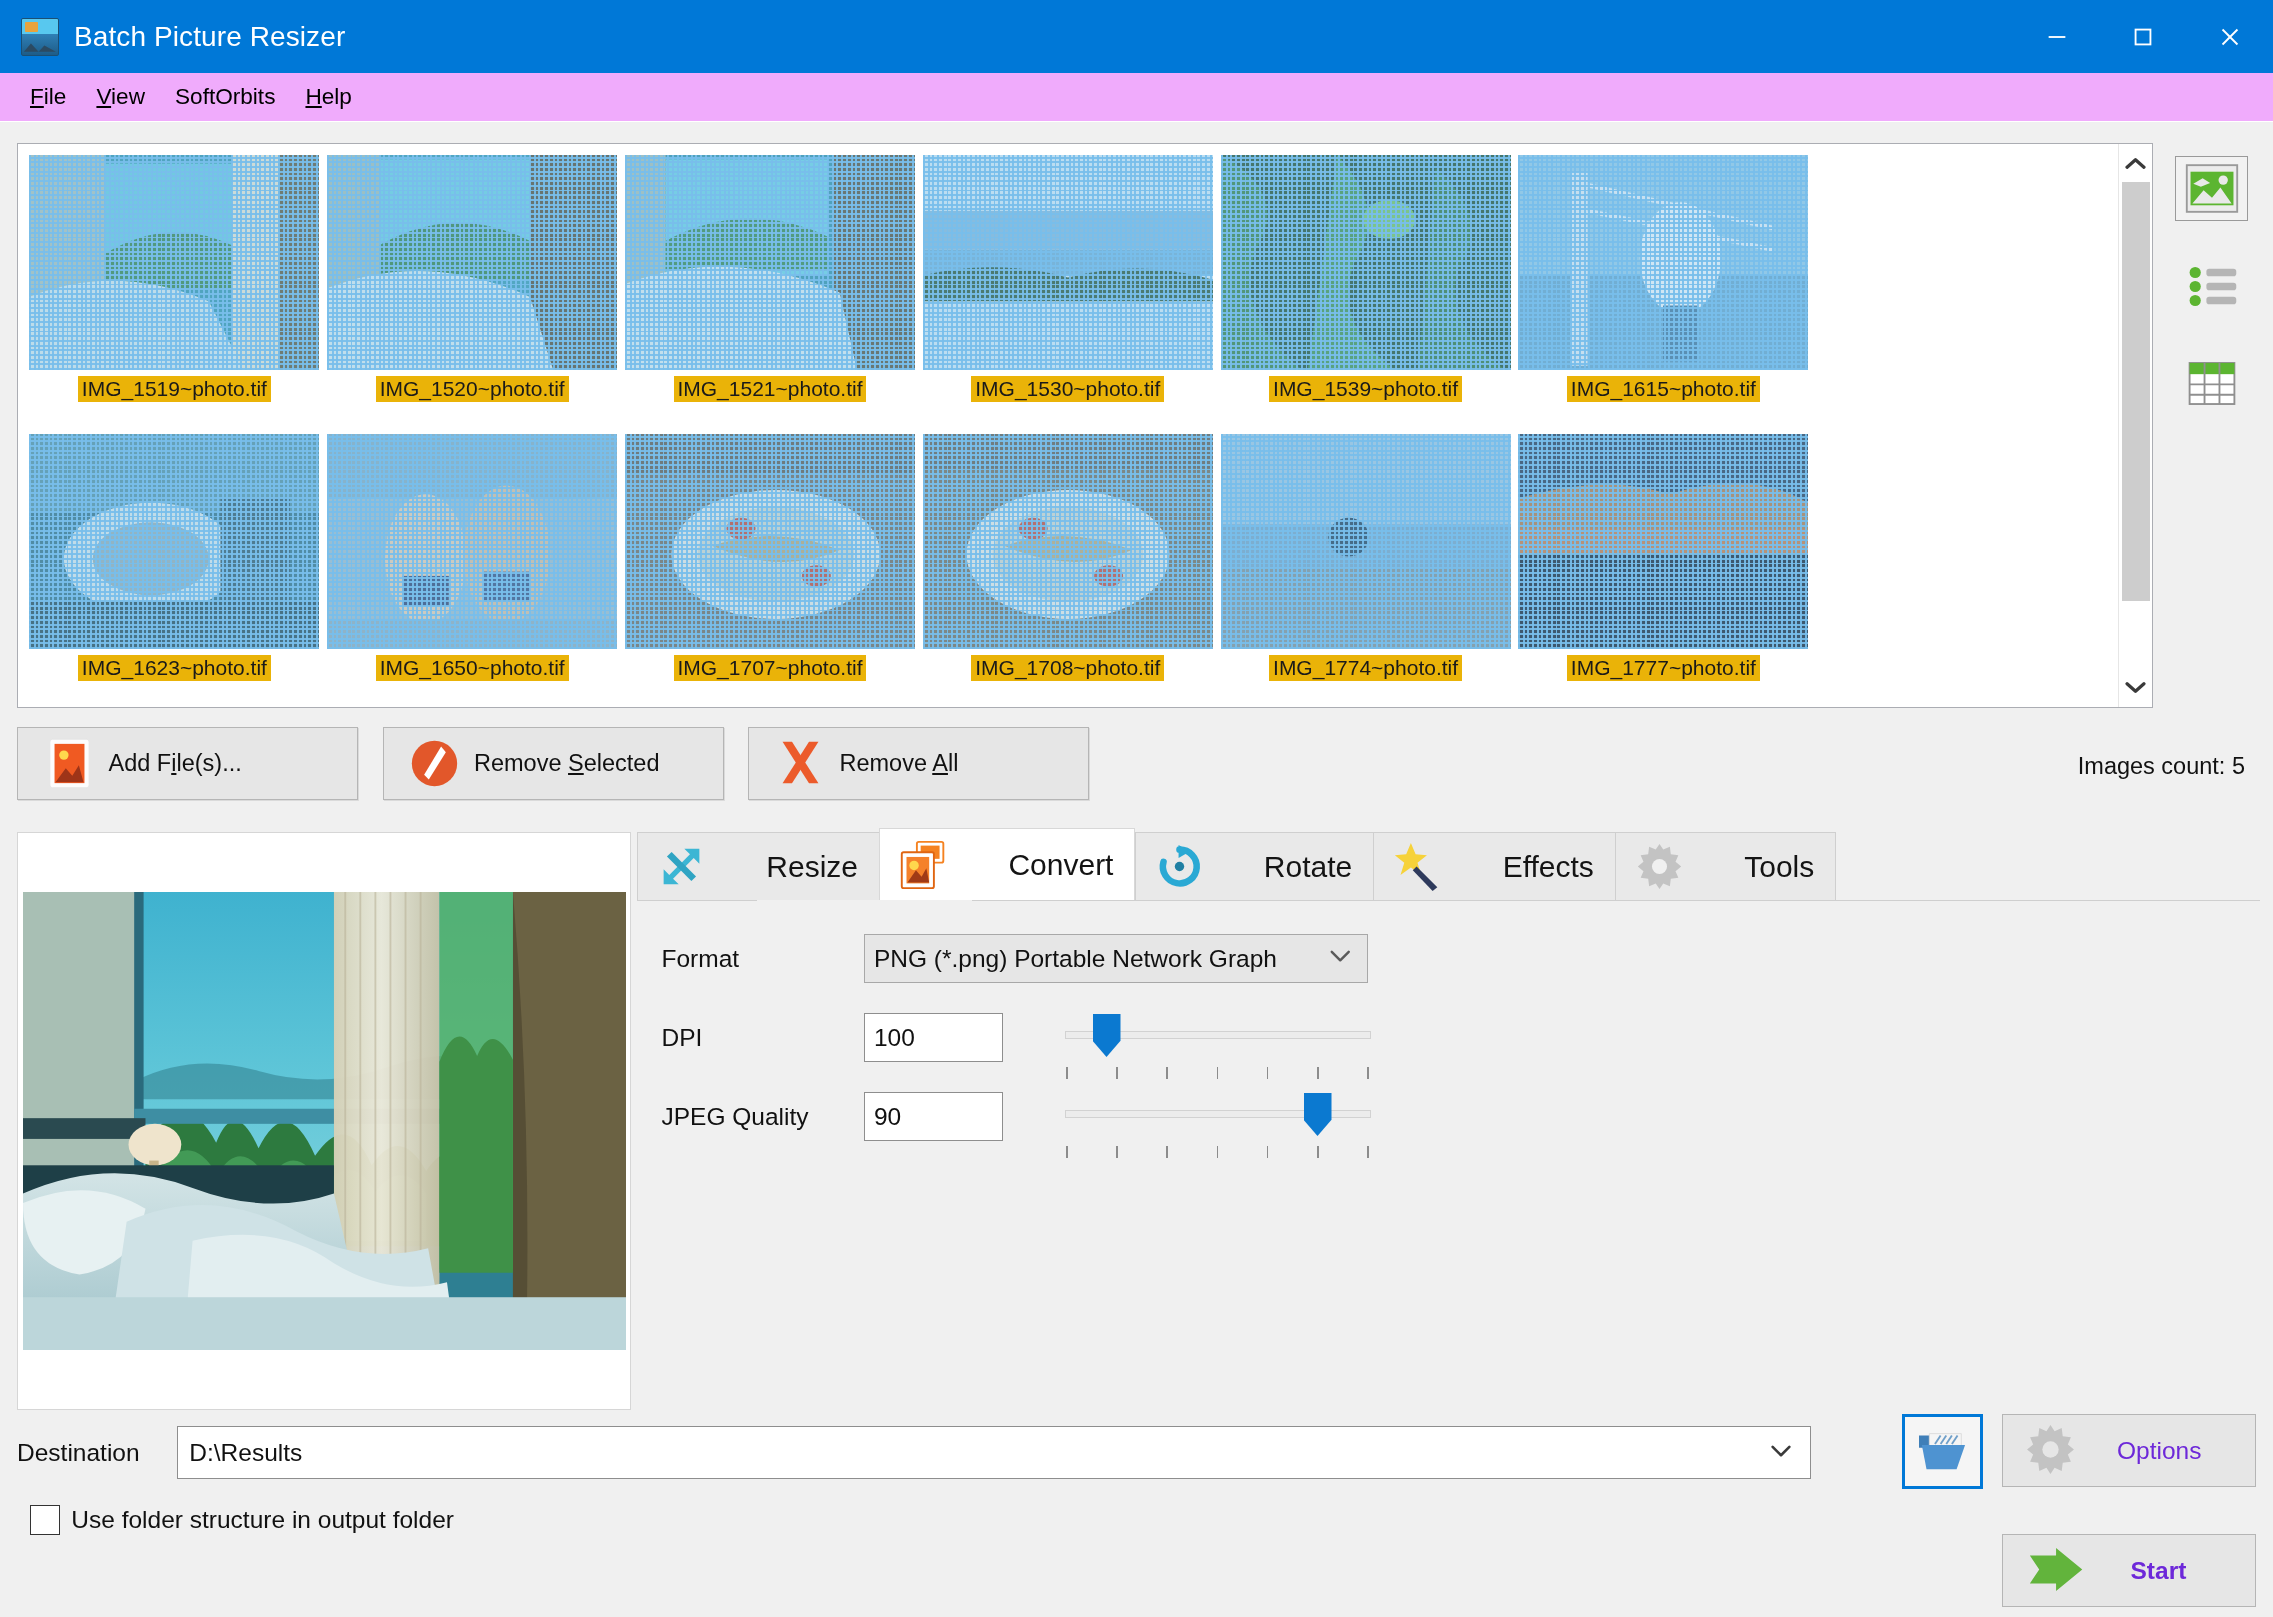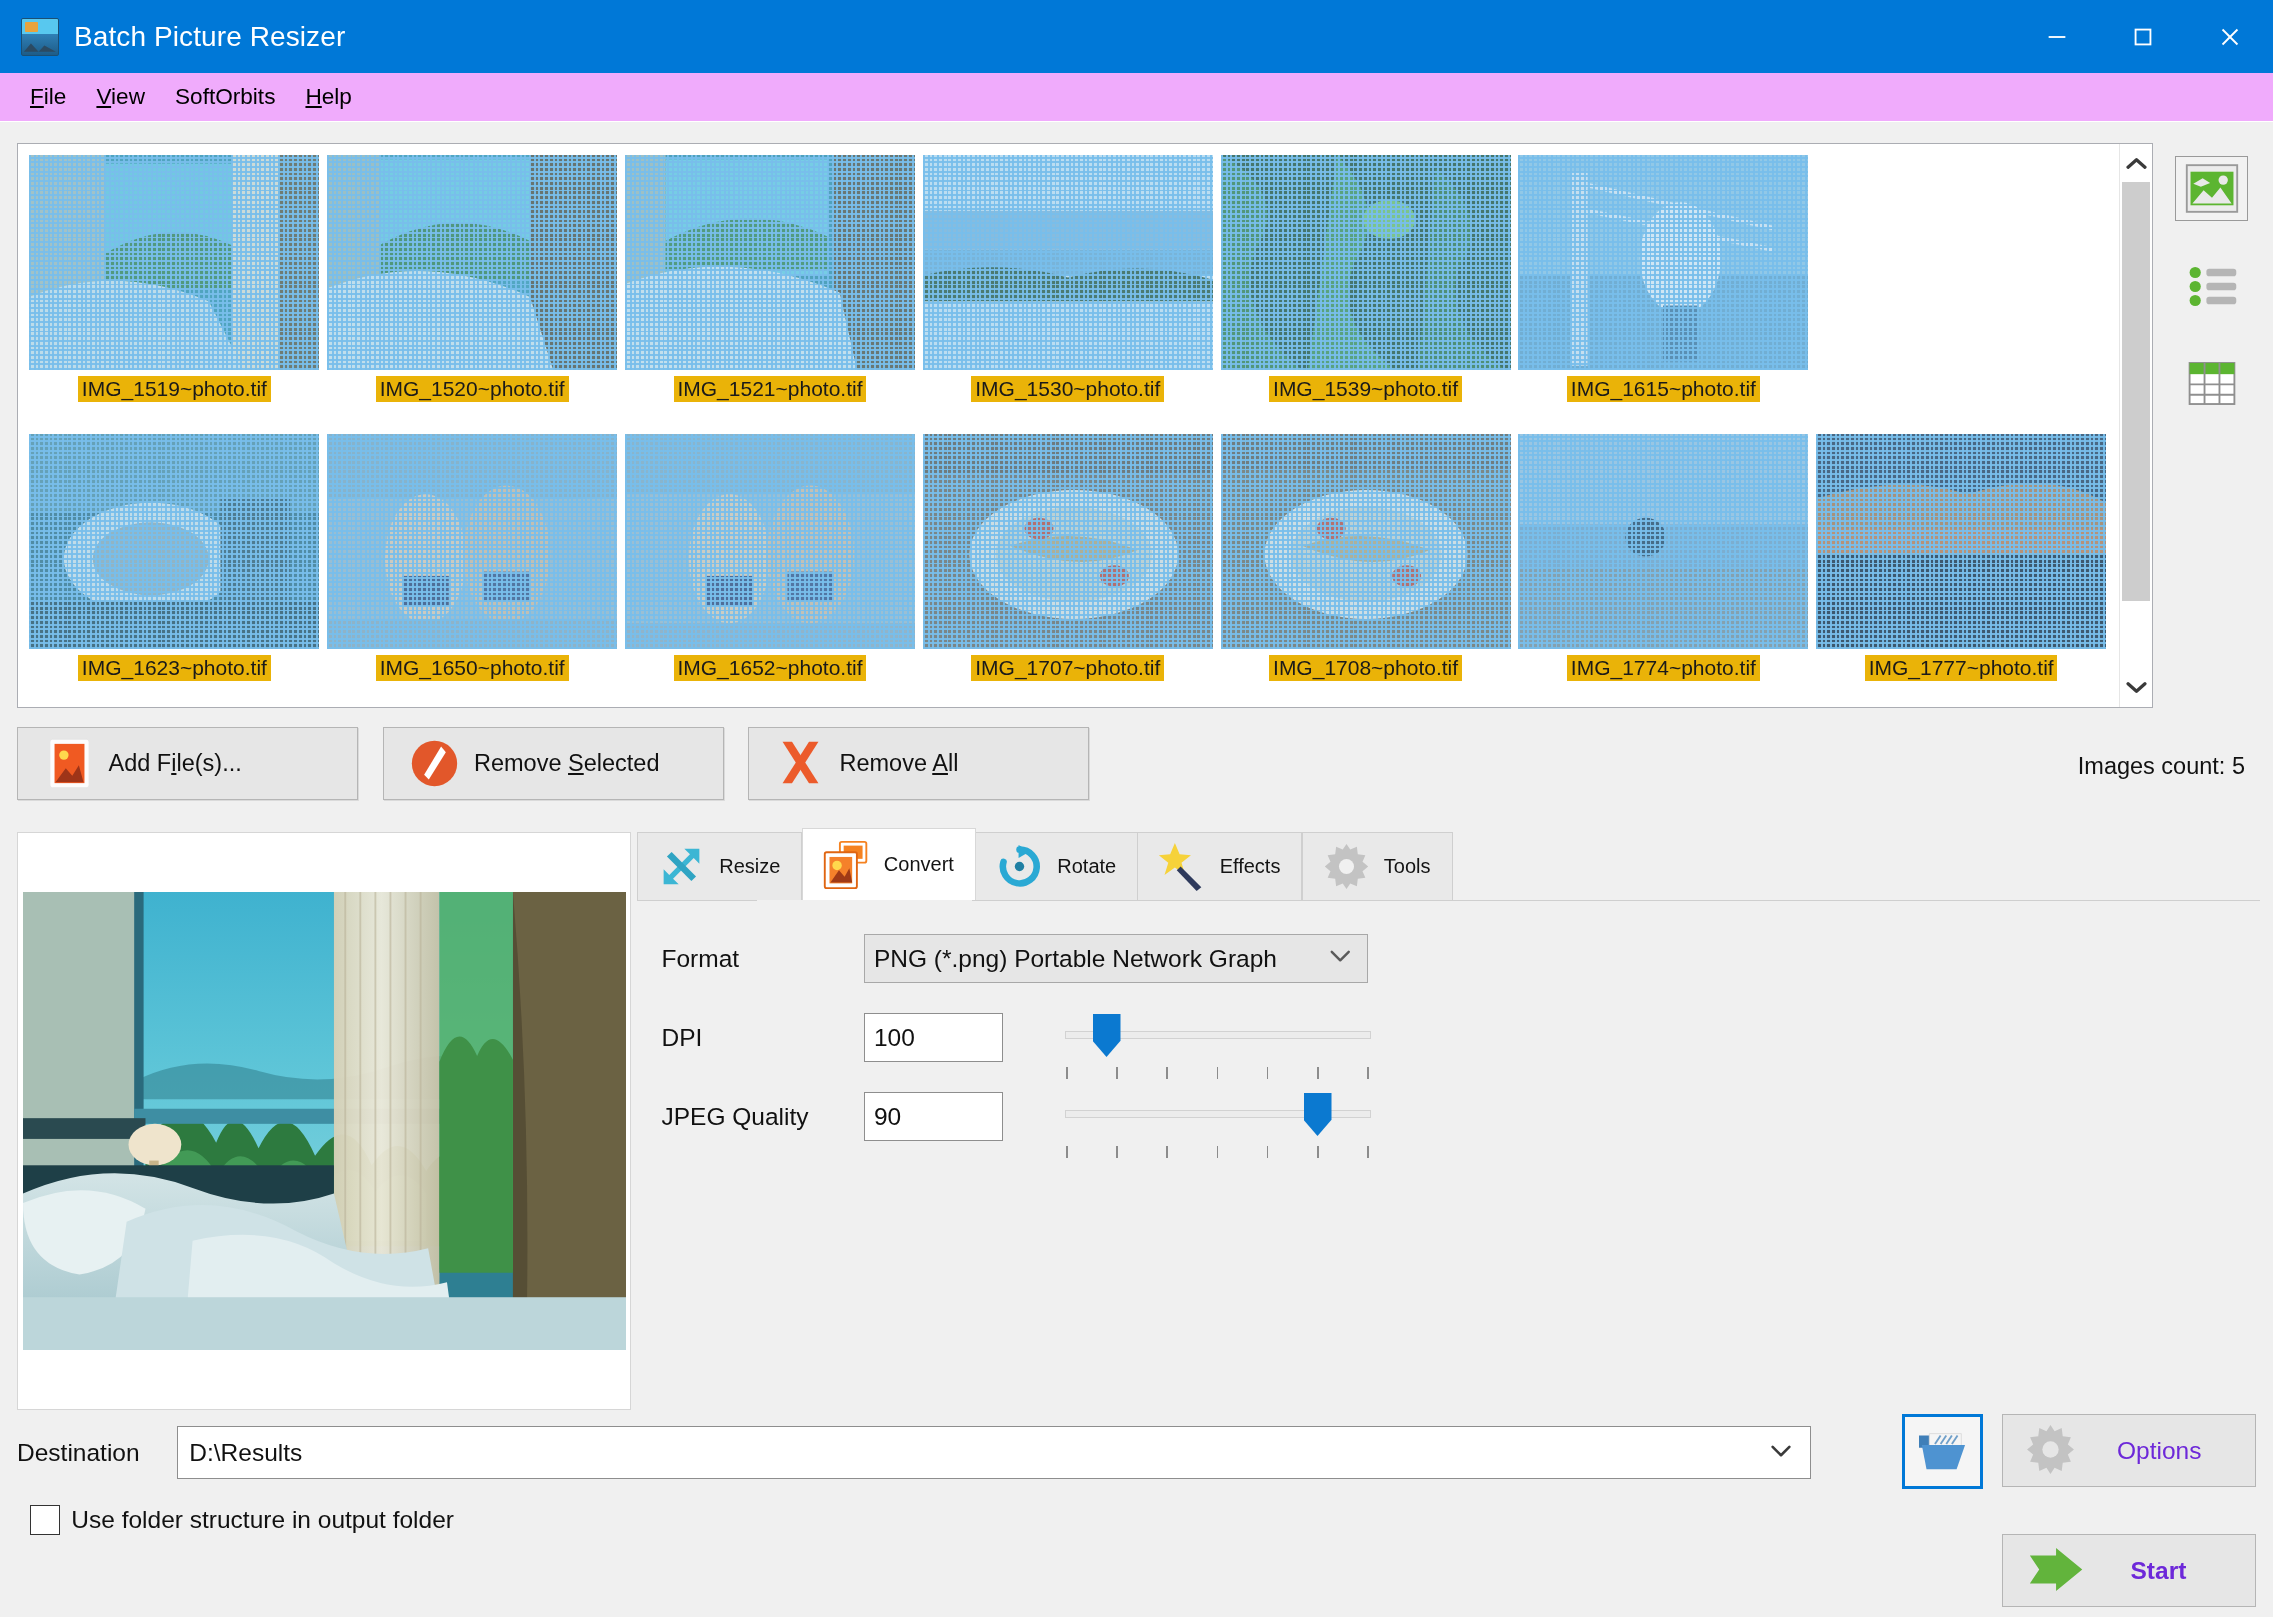--- a/index.html
+++ b/index.html
@@ -138,21 +138,21 @@
 
   
   #tabpanel { position:absolute; left:637px; top:832px; right:13px; height:576px; }
   #tabstrip { display:flex; height:68px; align-items:flex-end; }
   .tab {
     height:68px; display:flex; align-items:center; padding: 0 21px 0 17px;
     background:#e9e9e9; border:0.9px solid #cfcfcf; border-bottom:none;
     margin-right:-0.9px; cursor:default;
   }
   .tab .ticon { width:53px; display:flex; justify-content:center; margin-right:11.3px; }
-  .tab .tlabel { font-size:20px; color:#141414; }
+  .tab .tlabel { font-size:30px; color:#141414;margin-left:47px; }
   .tab.active { background:#fff; border-color:#d8d8d8; height:72px; position:relative; z-index:3; }
   #tabbody {
     border-top:0.9px solid #cfcfcf; height: 508px; position:relative; padding-top:7.5px;
   }
   #tabbody:before {
     content:""; position:absolute; left:120px; top:-0.9px; width:215px; height:1.9px; background:#f0f0f0;
   }
 
   .form-row { display:flex; align-items:center; height:58px; margin-top:21px; padding-left:24.5px; }
   .form-label { width:202px; font-size:24.5px; color:#111; }
@@ -344,34 +344,20 @@
               <rect width="100" height="100" fill="#9ab6c4"></rect>
               <rect x="0" y="0" width="100" height="30" fill="#7fa6ba"></rect>
               <ellipse cx="34" cy="58" rx="14" ry="30" fill="#e8c9a8"></ellipse>
               <ellipse cx="62" cy="56" rx="15" ry="32" fill="#d9b894"></ellipse>
               <rect x="26" y="66" width="16" height="14" fill="#2a3d6b"></rect>
               <rect x="54" y="64" width="16" height="14" fill="#2f4a7a"></rect>
               <rect x="0" y="86" width="100" height="14" fill="#8ba6b4"></rect>
             </svg>
           </div>
           <div class="thumb-label">IMG_1650~photo.tif</div>
-        </div>
-        <div class="thumb-cell">
-          <div class="thumb-img-wrap">
-            <svg class="thumb-img" viewBox="0 0 100 100" preserveAspectRatio="none">
-              <rect width="100" height="100" fill="#9db8c6"></rect>
-              <rect x="0" y="0" width="100" height="28" fill="#82a9bc"></rect>
-              <ellipse cx="36" cy="58" rx="14" ry="30" fill="#e9cbaa"></ellipse>
-              <ellipse cx="64" cy="56" rx="15" ry="32" fill="#dbba96"></ellipse>
-              <rect x="28" y="66" width="16" height="14" fill="#2b3e6c"></rect>
-              <rect x="56" y="64" width="16" height="14" fill="#30497b"></rect>
-              <rect x="0" y="88" width="100" height="12" fill="#8da8b6"></rect>
-            </svg>
-          </div>
-          <div class="thumb-label">IMG_1652~photo.tif</div>
         </div>
         <div class="thumb-cell">
           <div class="thumb-img-wrap">
             <svg class="thumb-img" viewBox="0 0 100 100" preserveAspectRatio="none">
               <rect width="100" height="100" fill="#6d6253"></rect>
               <ellipse cx="52" cy="56" rx="36" ry="30" fill="#e9e6dd"></ellipse>
               <ellipse cx="52" cy="56" rx="27" ry="22" fill="#cfd3c6"></ellipse>
               <path d="M30 52 q22 -10 44 2 q-20 12 -44 -2Z" fill="#b9a06a"></path>
               <circle cx="40" cy="44" r="5" fill="#c2402c"></circle>
               <circle cx="66" cy="66" r="5" fill="#c2402c"></circle>

